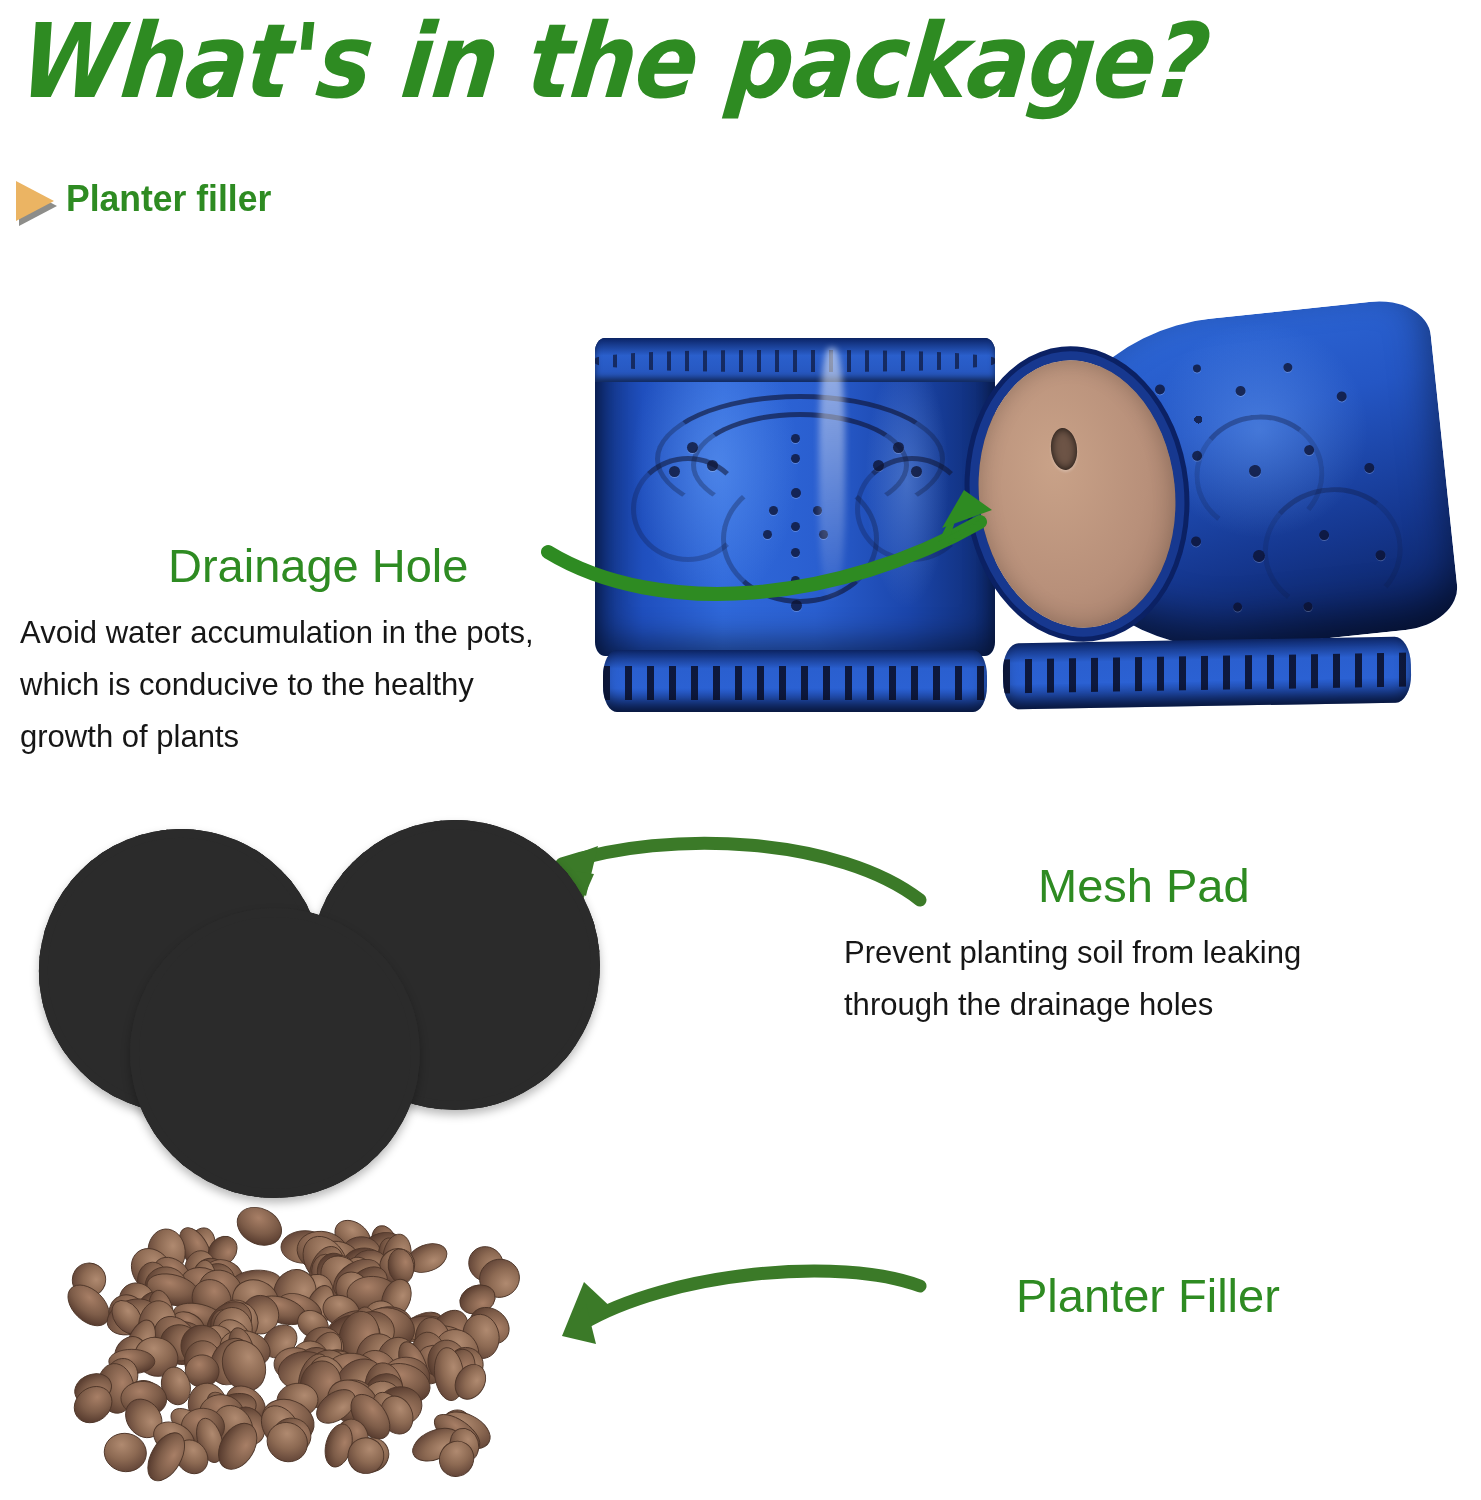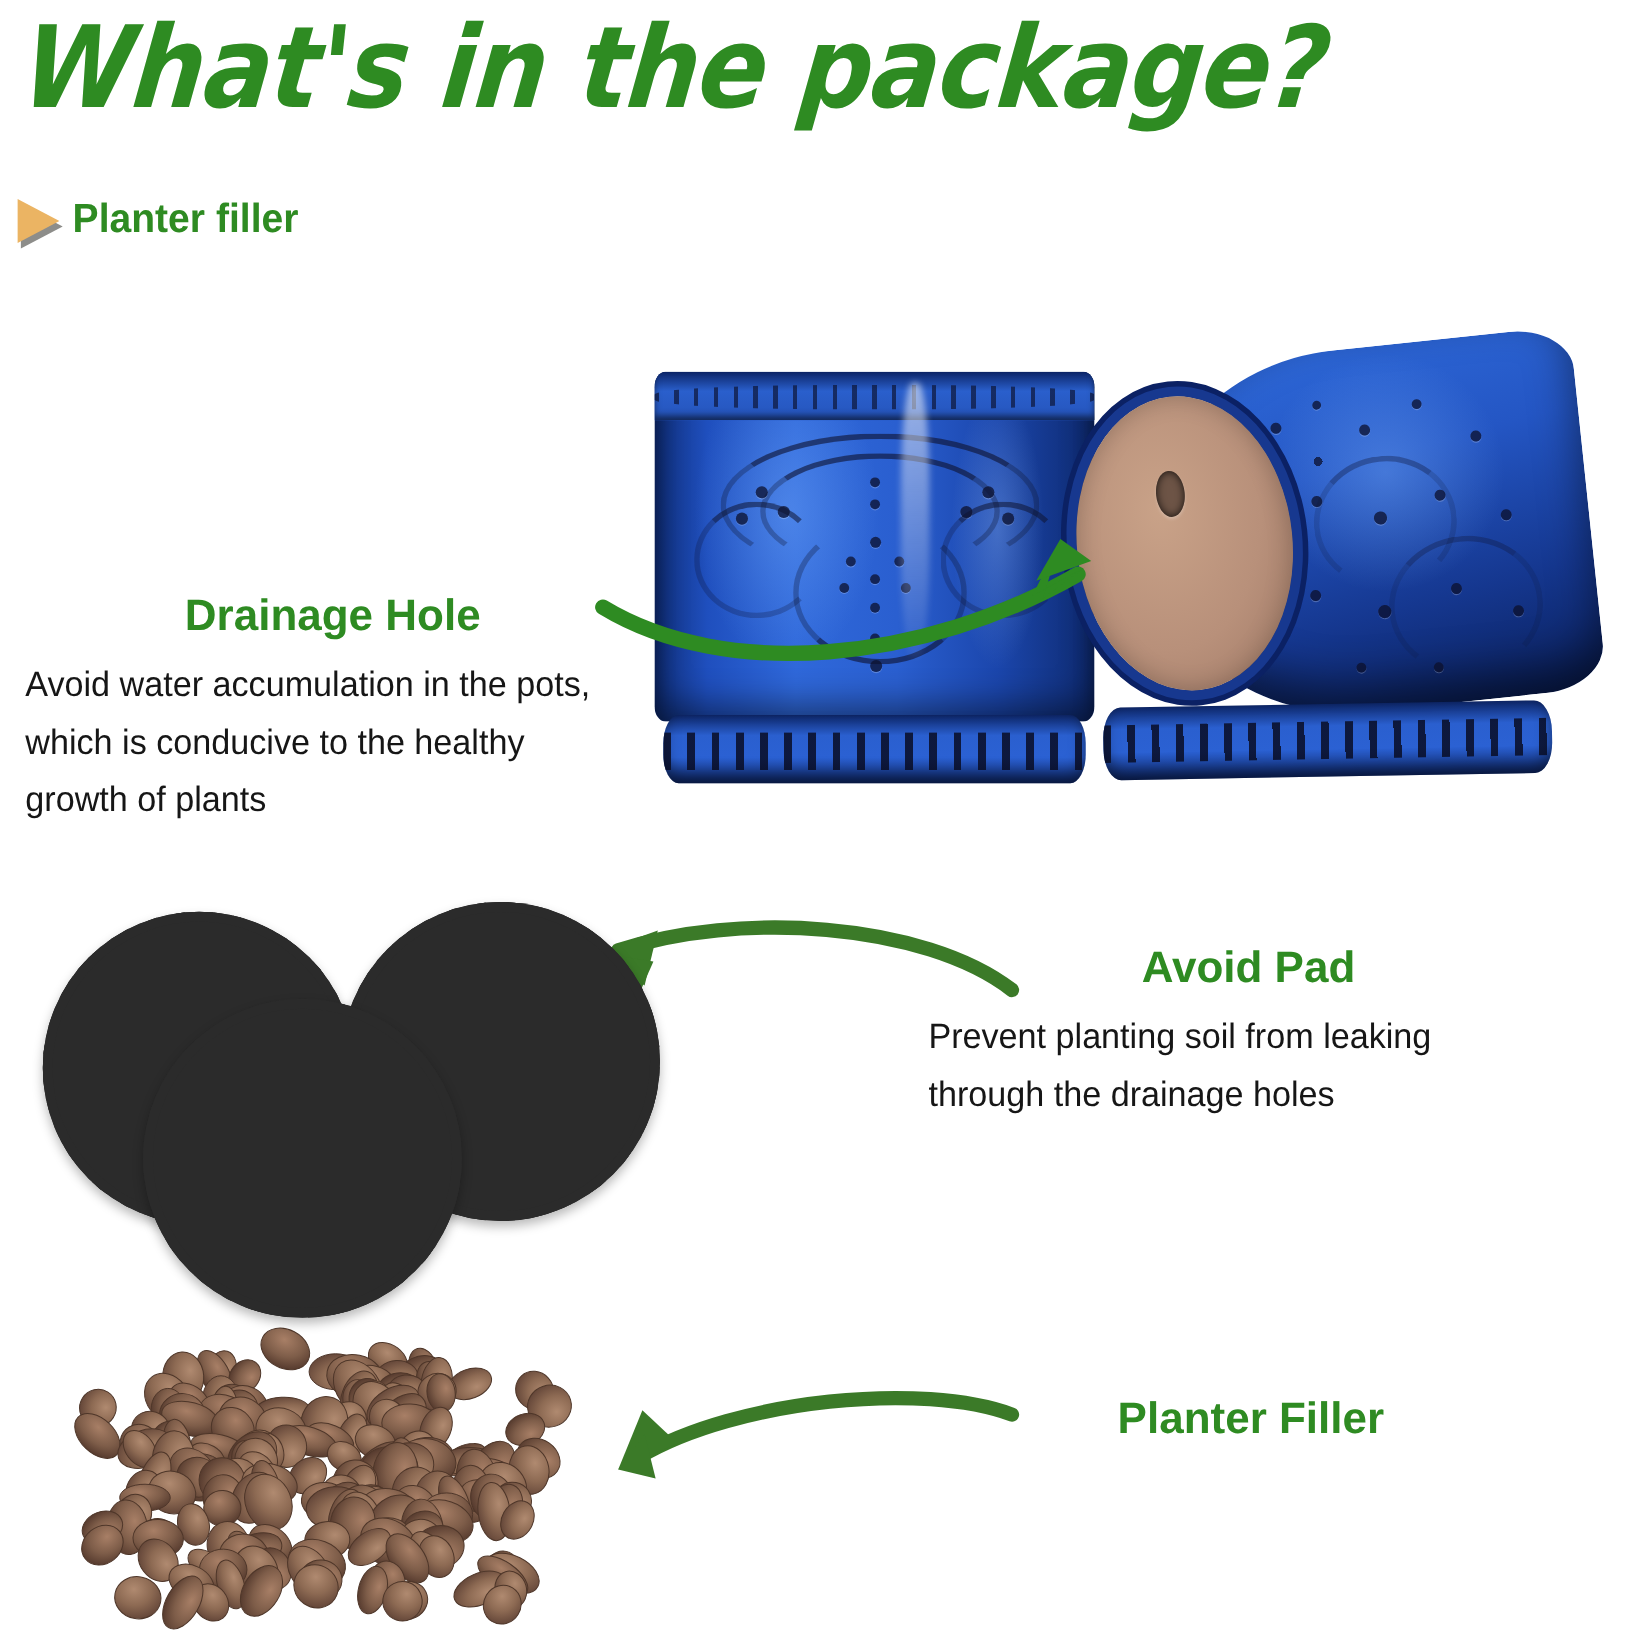--- a/index.html
+++ b/index.html
@@ -47,35 +47,35 @@
   }
   .bullet-label{
     font-size:37px;font-weight:700;color:#2E8B22;
     letter-spacing:0px;white-space:nowrap;
     font-family:"Liberation Sans",sans-serif;
     transform:scaleX(0.96);transform-origin:left center;
   }
 
   
   .cap-head{
-    font-size:40px;font-weight:700;color:#2E8B22;
+    font-size:47px;font-weight:400;color:#2E8B22;
     font-family:"Liberation Sans",sans-serif;
     text-align:center;white-space:nowrap;
   }
   .cap-line{
     font-size:32px;color:#161616;font-weight:400;
     font-family:"Liberation Sans",sans-serif;
     white-space:nowrap;line-height:1.62;
     transform:scaleX(0.97);transform-origin:left center;
   }
 
   
   .blk-drain{position:absolute;left:0px;top:538px;width:600px;}
   .blk-drain .cap-head{text-align:left;padding-left:168px;}
-  .blk-drain .cap-body{margin-top:14px;padding-left:7px;margin-left:16px;}
+  .blk-drain .cap-body{margin-top:14px;padding-left:20px;}
 
   
   .blk-mesh{position:absolute;left:840px;top:858px;width:620px;}
   .blk-mesh .cap-head{text-align:left;padding-left:198px;}
   .blk-mesh .cap-body{margin-top:14px;padding-left:4px;}
 
   
   .blk-filler{position:absolute;left:830px;top:1268px;width:640px;}
   .blk-filler .cap-head{text-align:left;padding-left:186px;}
   .blk-filler .cap-body{margin-top:14px;padding-left:4px;}
@@ -315,21 +315,21 @@
       <div class="pad-grid"></div>
         <div class="pad-ring"></div>
     </div>
     <div class="pad" id="pad-c">
       <div class="pad-grid"></div>
         <div class="pad-ring"></div>
     </div>
   </div>
 
   <div class="blk-mesh">
-    <div class="cap-head">Avoid Pad</div>
+    <div class="cap-head">Mesh Pad</div>
     <div class="cap-body">
       <div class="cap-line">Prevent planting soil from leaking</div>
       <div class="cap-line">through the drainage holes</div>
     </div>
   </div>
 
   <svg class="photo-pebbles" viewBox="0 0 520 320">
     <defs>
       <radialGradient id="pg" cx="38%" cy="32%" r="70%">
         <stop offset="0%" stop-color="#b08a70"></stop>

